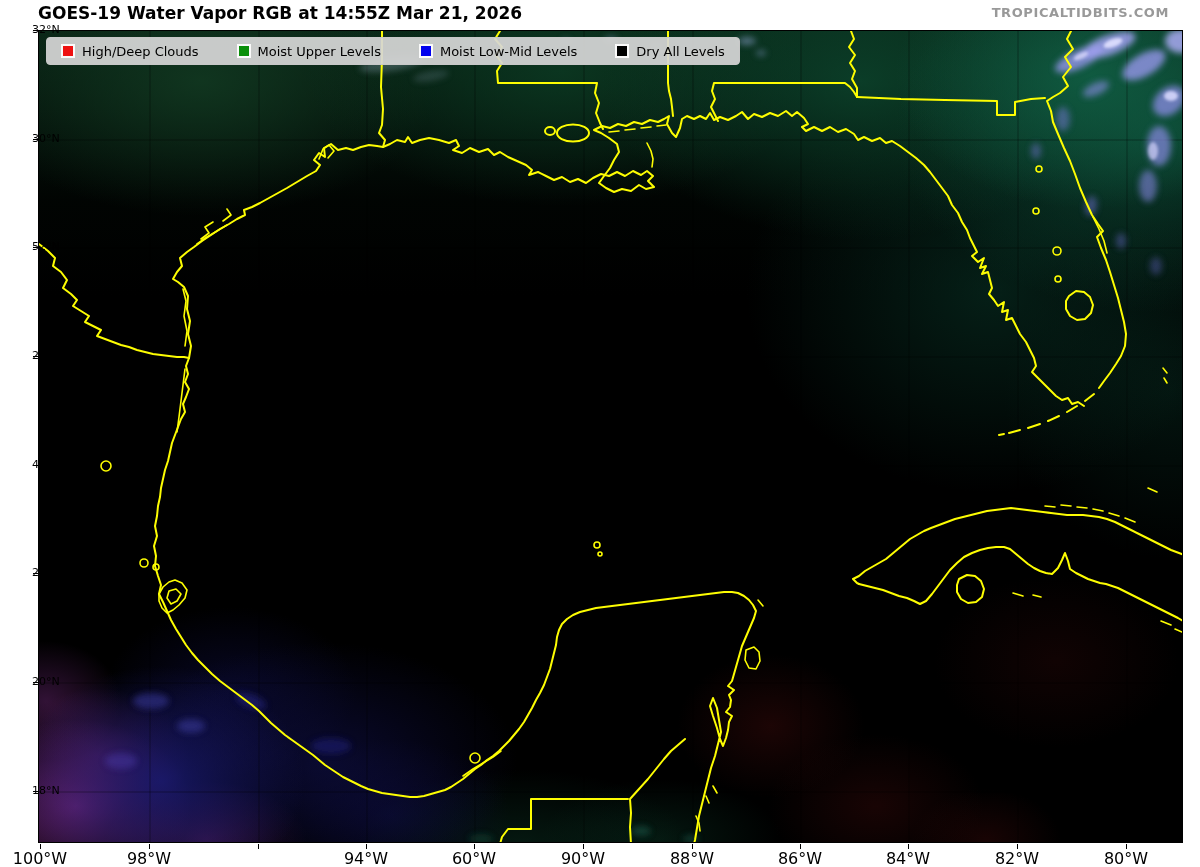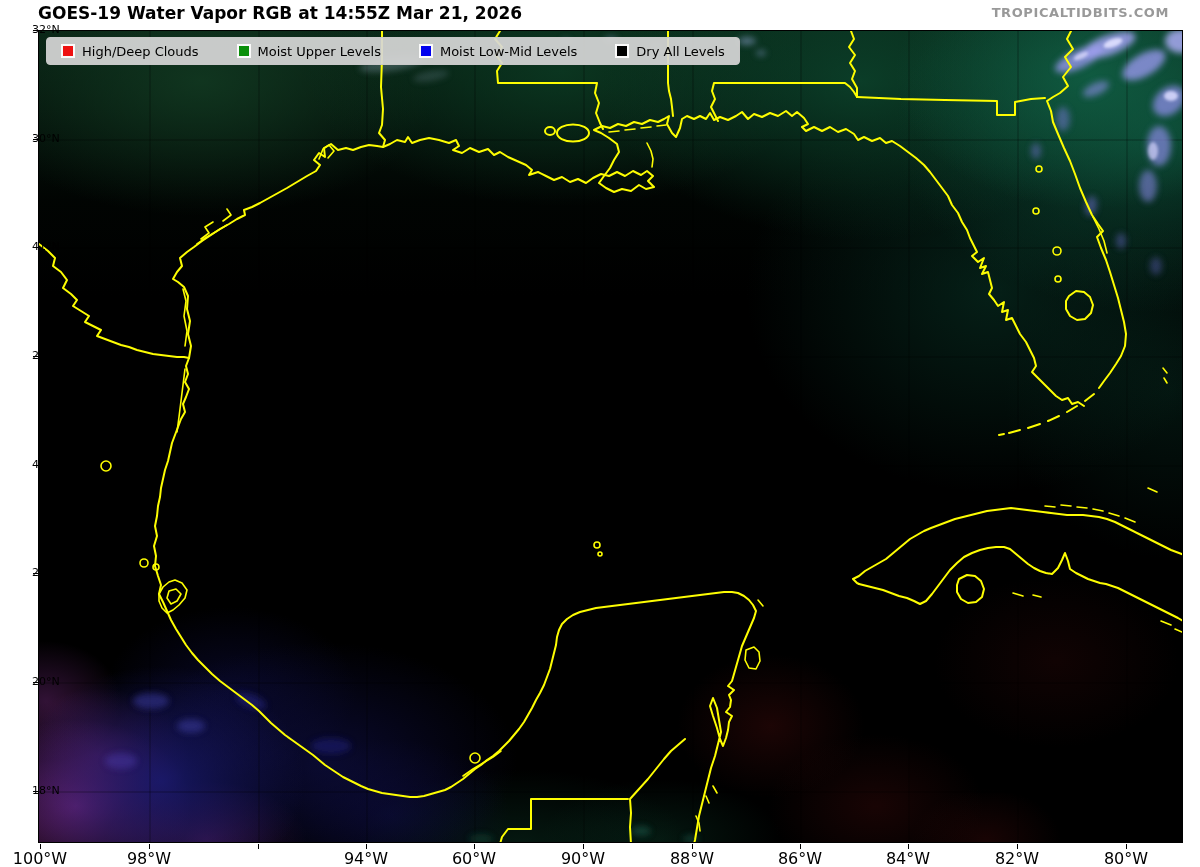--- a/index.html
+++ b/index.html
@@ -184,21 +184,21 @@
           <span class="legend-label">Dry All Levels</span>
         </span>
       </div>
   </div>
 
 <div class="lat-tick" style="top: 30px;"></div>
     <div class="lat-label" style="top: 23px;">32°N</div>
     <div class="lat-tick" style="top: 139px;"></div>
     <div class="lat-label" style="top: 132px;">30°N</div>
     <div class="lat-tick" style="top: 247px;"></div>
-    <div class="lat-label" style="top: 240px;">41°N</div>
+    <div class="lat-label" style="top: 240px;">52°N</div>
     <div class="lat-tick" style="top: 356px;"></div>
     <div class="lat-label" style="top: 349px;">26°N</div>
     <div class="lat-tick" style="top: 465px;"></div>
     <div class="lat-label" style="top: 458px;">43°N</div>
     <div class="lat-tick" style="top: 573px;"></div>
     <div class="lat-label" style="top: 566px;">26°N</div>
     <div class="lat-tick" style="top: 682px;"></div>
     <div class="lat-label" style="top: 675px;">20°N</div>
     <div class="lat-tick" style="top: 791px;"></div>
     <div class="lat-label" style="top: 784px;">18°N</div>

